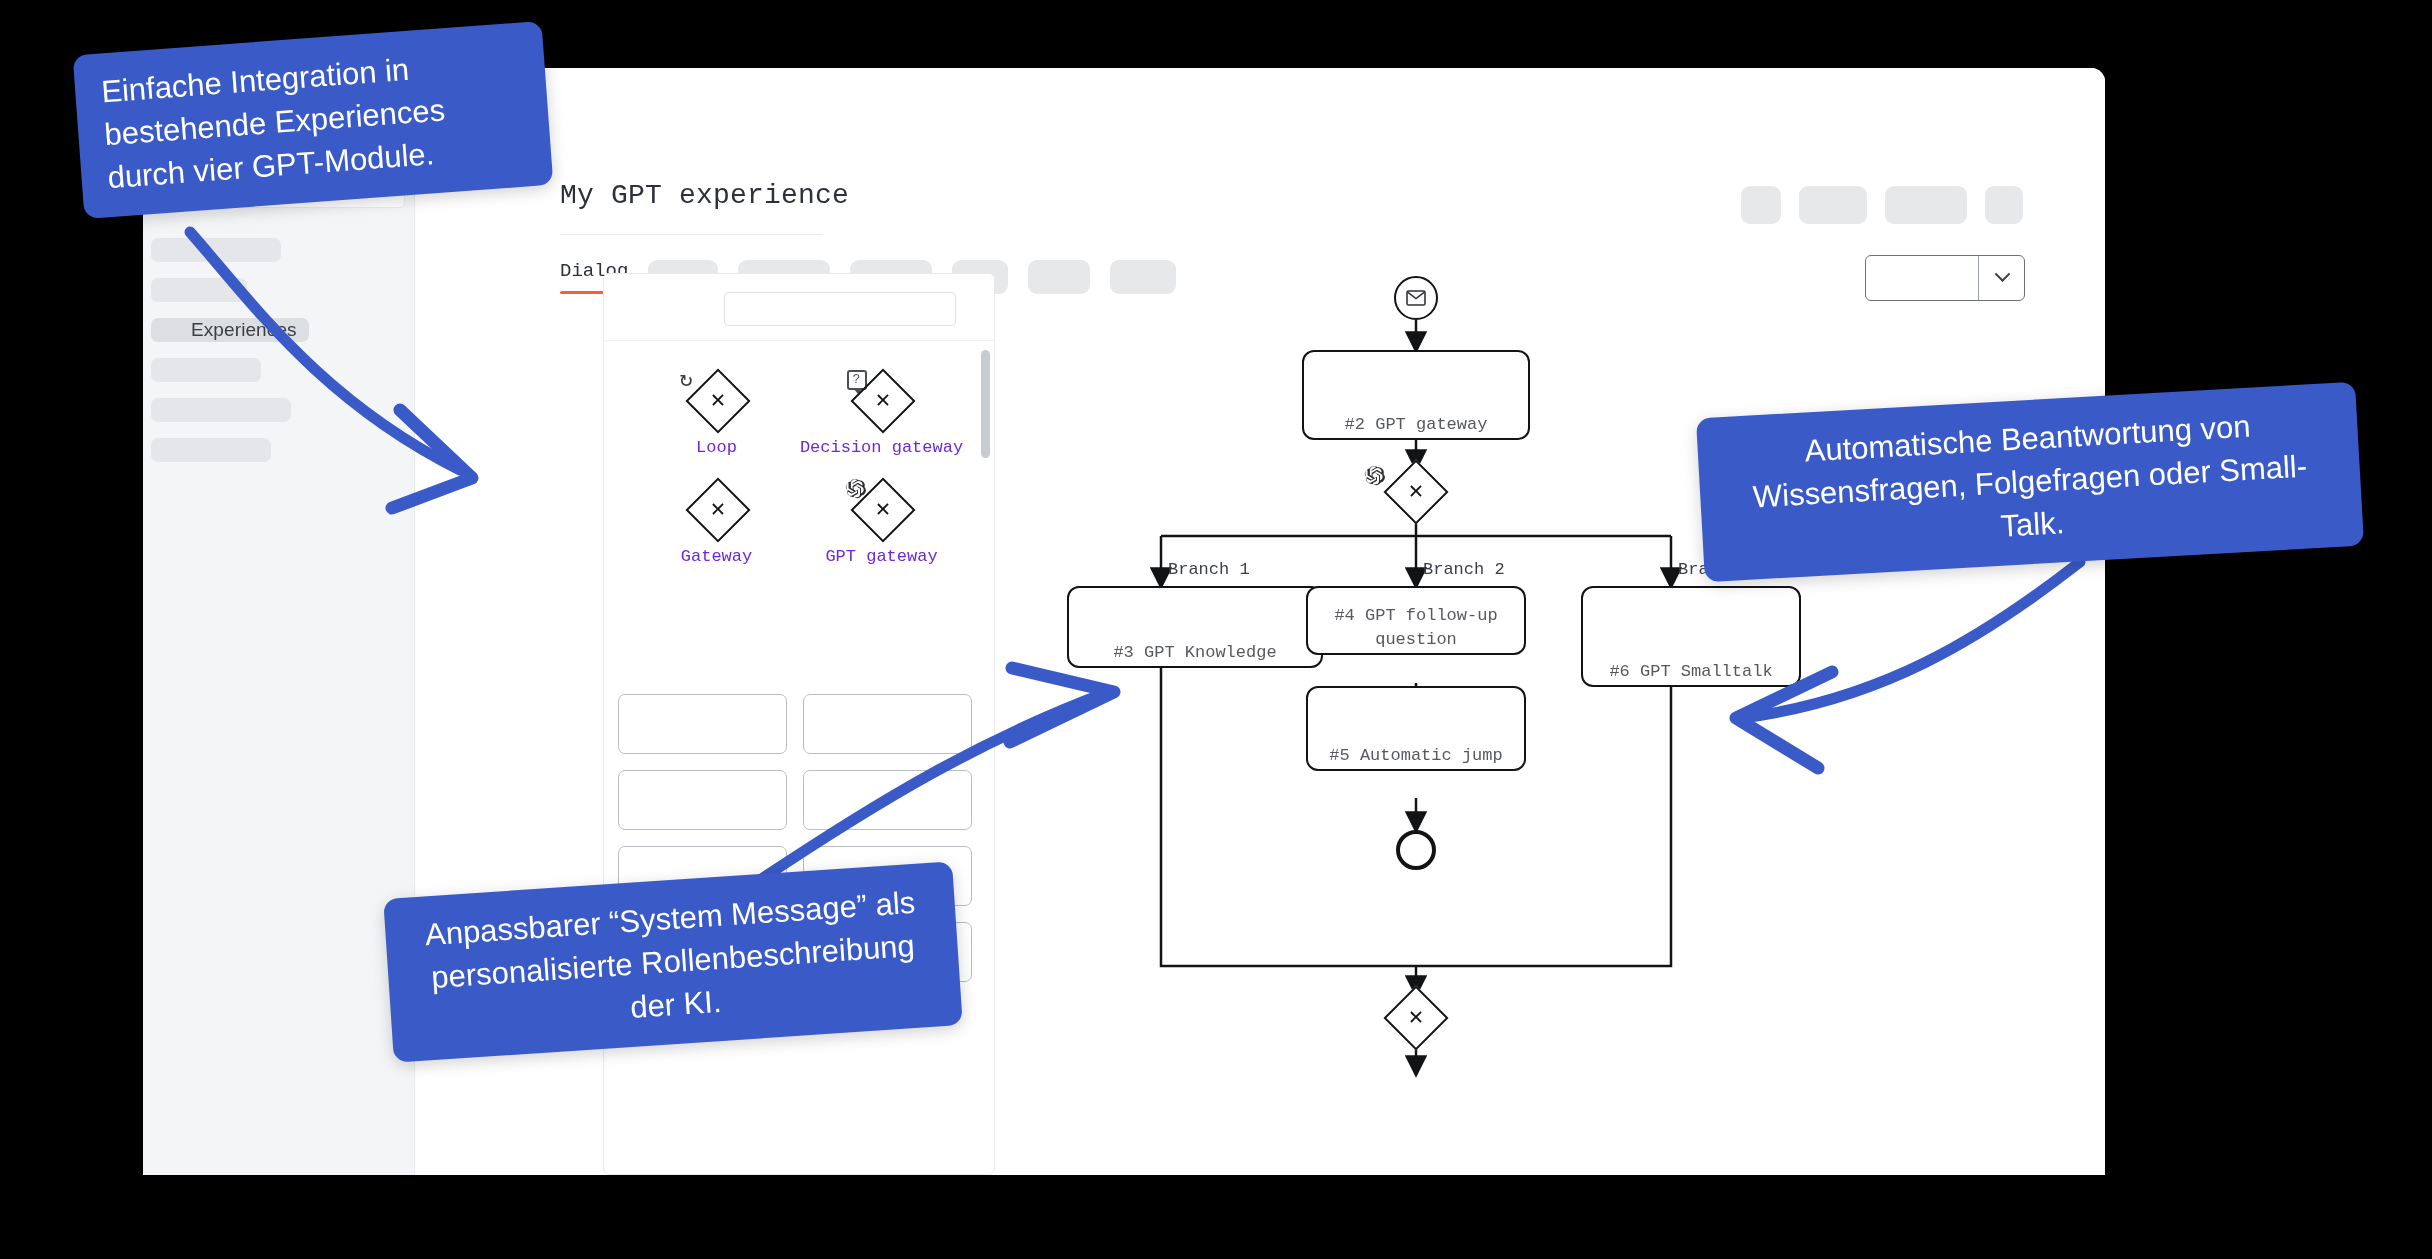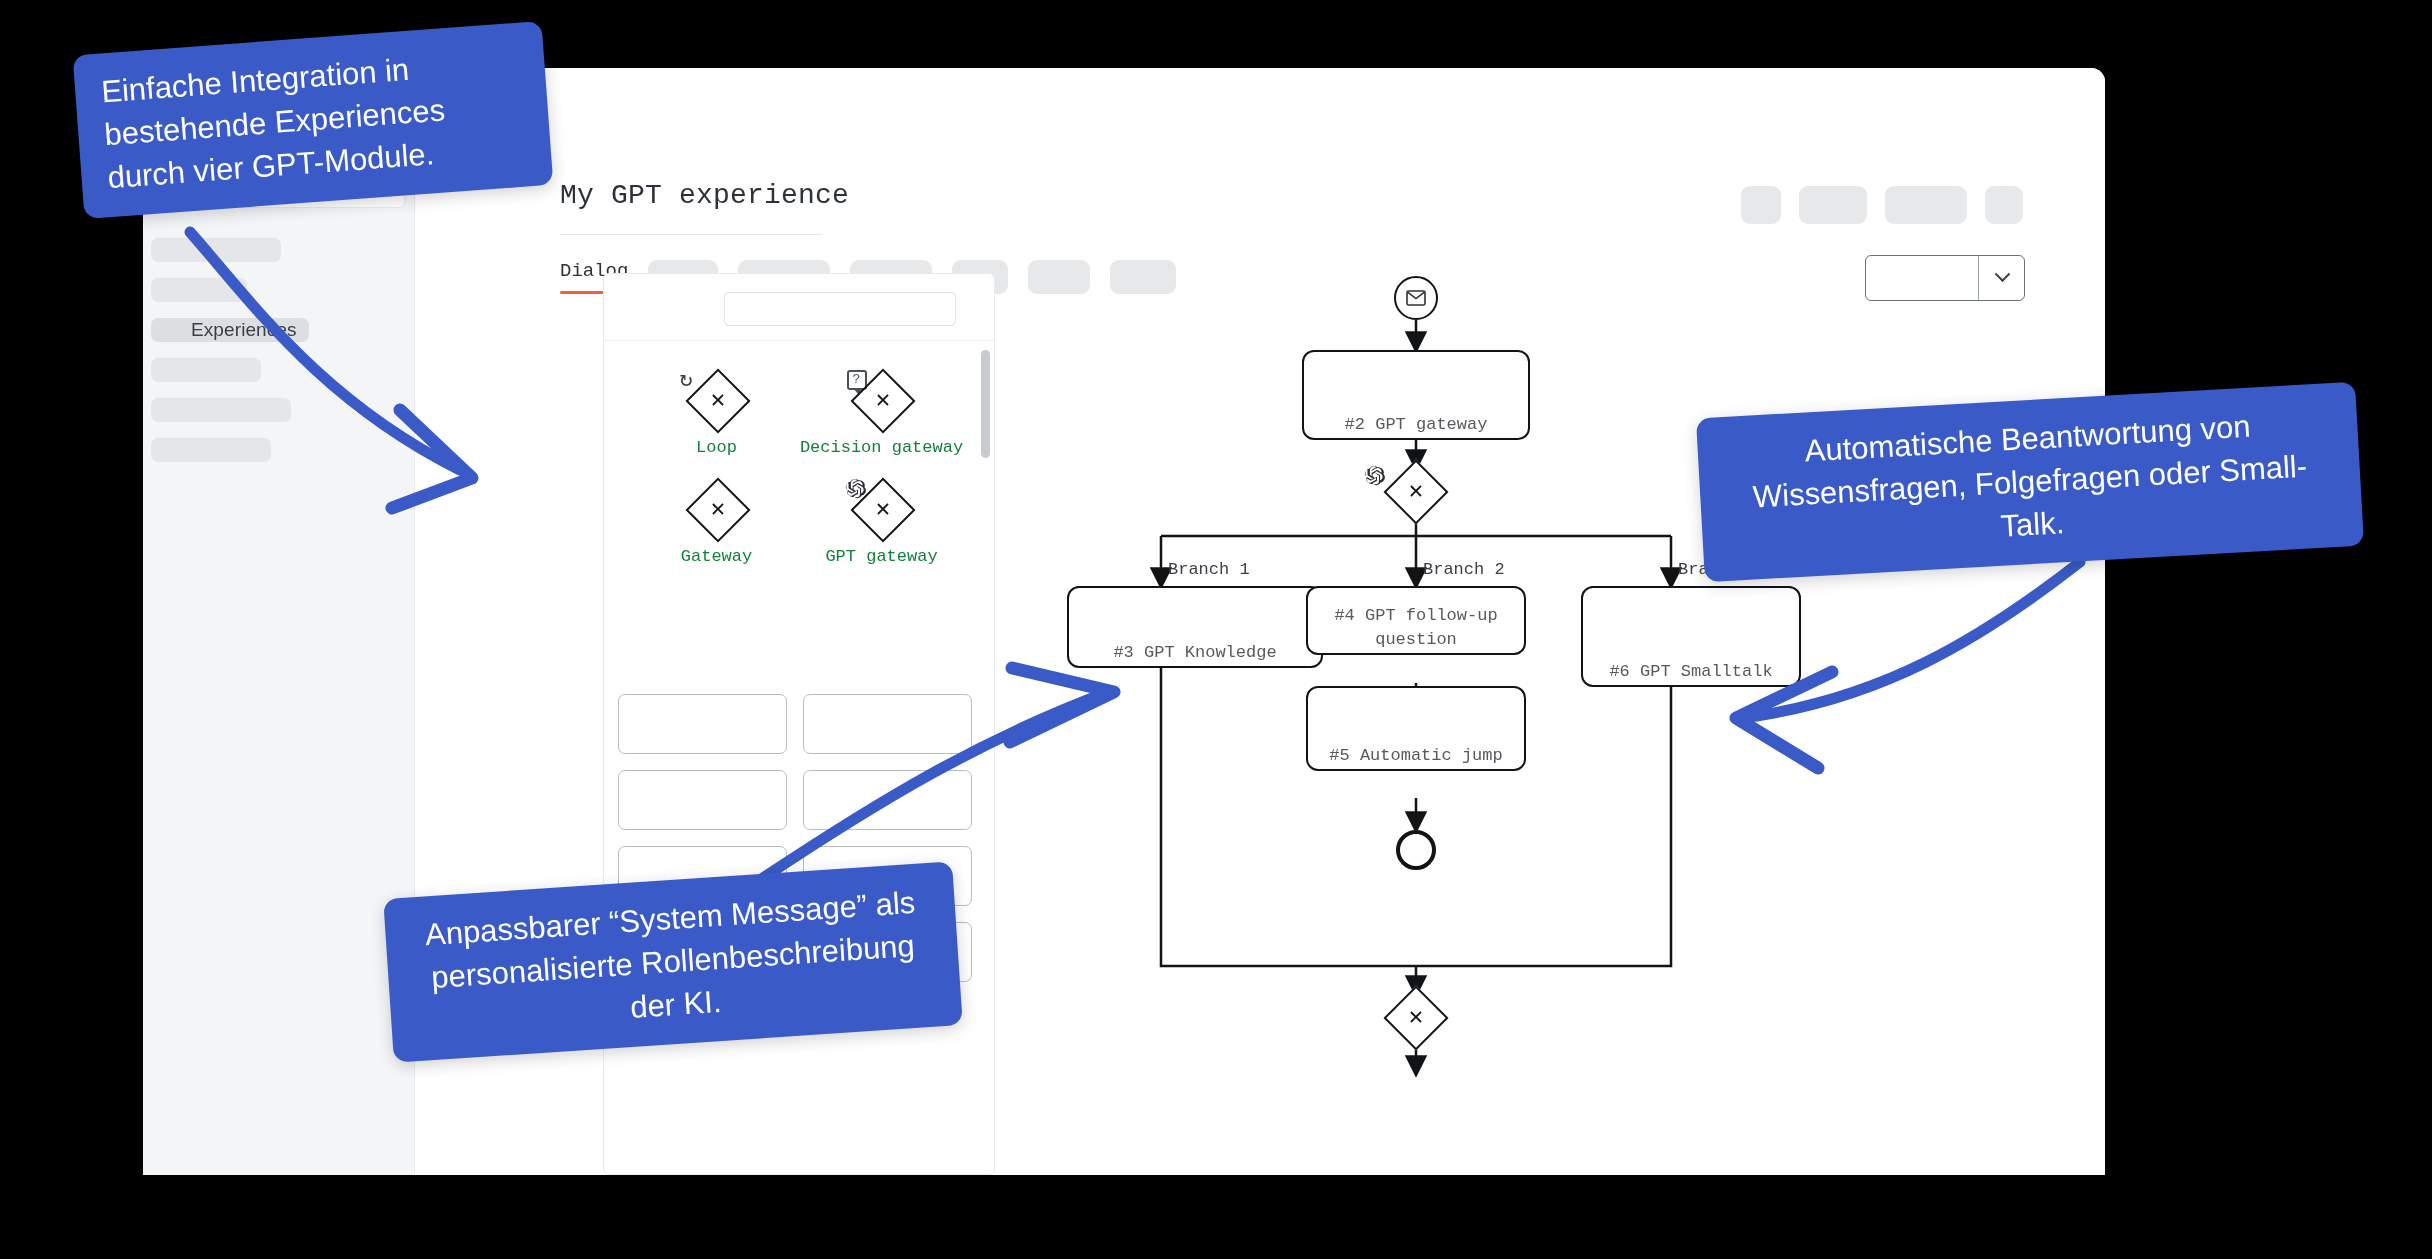--- a/index.html
+++ b/index.html
@@ -146,21 +146,21 @@
     width: 20px; height: 20px;
     border: 2px solid #4a5058; border-radius: 3px;
     font-size: 13px; line-height: 16px; text-align: center; color: #4a5058;
   }
   .badge-q::after {
     content:""; position:absolute; left:4px; bottom:-6px;
     border-left: 5px solid transparent; border-right: 5px solid transparent;
     border-top: 6px solid #4a5058;
   }
   .badge-openai { position: absolute; left: 4px; top: -2px; width: 24px; height: 24px; }
-  .pal-label { font-size: 17px; color: #15803d; margin-top: 2px; }
+  .pal-label { font-size: 17px; color: #6d28d9; margin-top: 2px; }
 
   .palette-cards {
     position: absolute; left: 14px; top: 420px; right: 22px;
     display: grid; grid-template-columns: 1fr 1fr; gap: 16px 16px;
   }
   .pcard { height: 60px; border: 1px solid #b9bec4; border-radius: 7px; background: #fff; }
 
   
   .canvas { position: absolute; left: 600px; top: 200px; width: 1100px; height: 900px; }
   .task {

